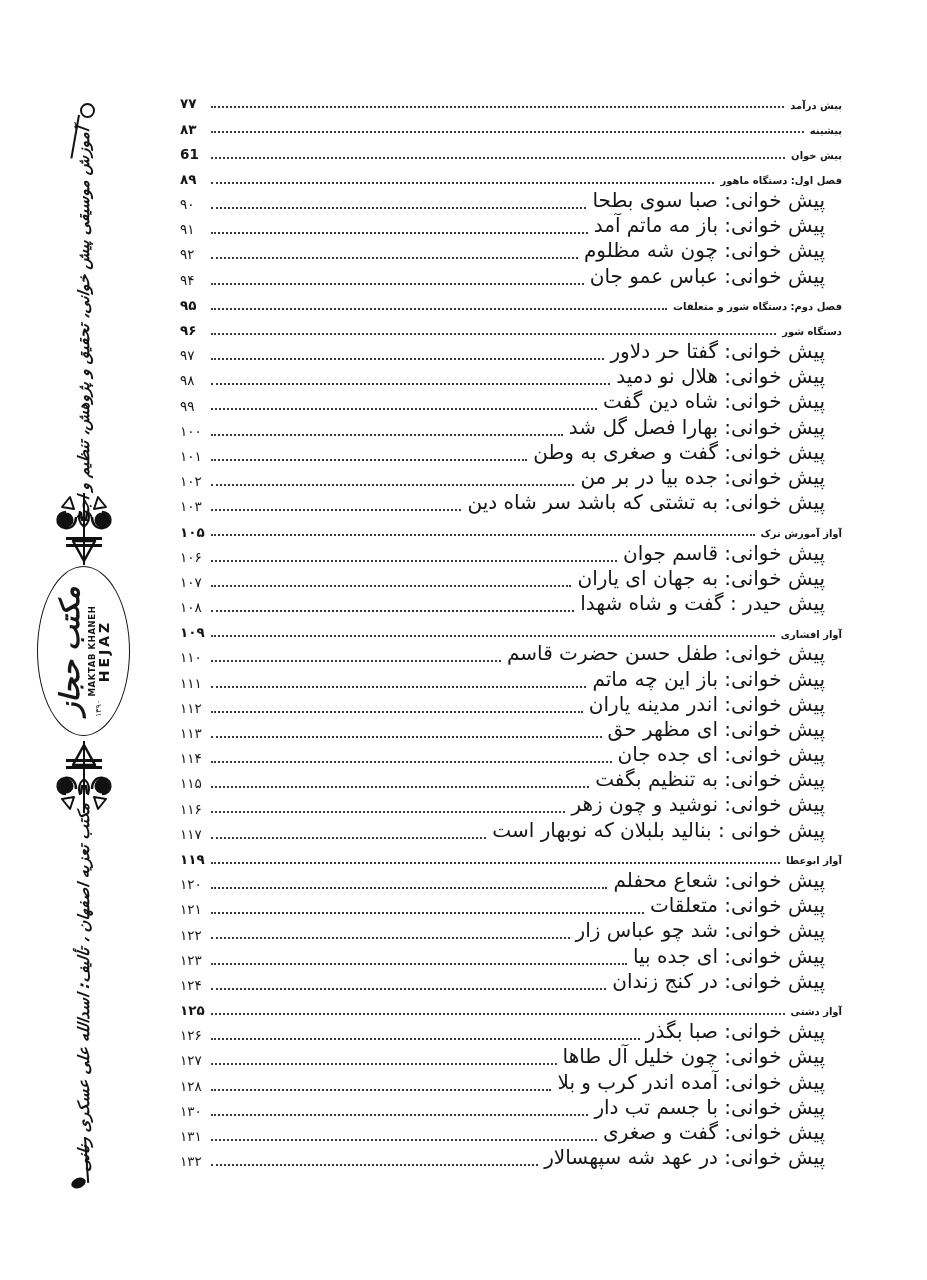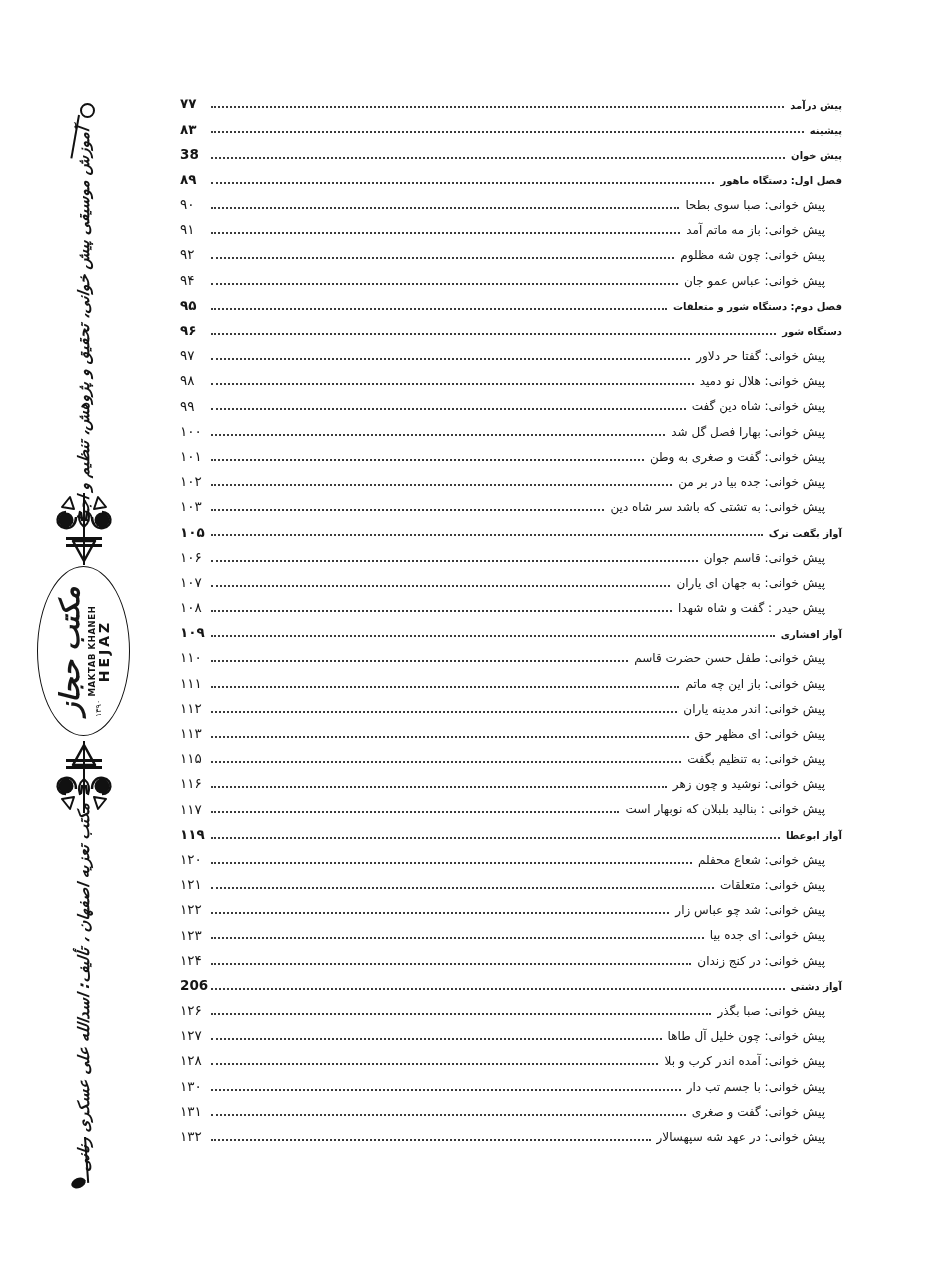--- a/index.html
+++ b/index.html
@@ -13,21 +13,21 @@
   .toc{position:absolute;left:156px;top:87px;width:662px;margin-left:24px;}
   .toc-row{display:flex;align-items:flex-end;height:25.2px;box-sizing:border-box;}
   .toc-row .num{
     min-width:28px;text-align:left;font-size:13.5px;line-height:1.25;
     white-space:nowrap;direction:rtl;
   }
   .toc-row .dots{
     flex:1;border-bottom:2px dotted #3a3a3a;margin:0 6px 4px 3px;height:0;
   }
   .toc-row .title{
-    direction:rtl;white-space:nowrap;font-size:12px;line-height:1.25;
+    direction:rtl;white-space:nowrap;font-size:20px;line-height:1.25;
   }
   .toc-row.level0{font-weight:bold;}
   .toc-row.level0 .title{font-size:10px;}
   .toc-row.level1{padding-right:17px;}
 
   
   .sidebar{position:absolute;left:28px;top:95px;width:112px;height:1115px;}
   .note-circle{
     position:absolute;left:52px;top:8px;width:11px;height:11px;
     border:2px solid #111;border-radius:50%;background:#fff;
@@ -142,21 +142,21 @@
     <span class="title">پیش درآمد</span>
   </div>
 
   <div class="toc-row level0">
     <span class="num">۸۳</span>
     <span class="dots"></span>
     <span class="title">پیشینه</span>
   </div>
 
   <div class="toc-row level0">
-    <span class="num">38</span>
+    <span class="num">61</span>
     <span class="dots"></span>
     <span class="title">پیش خوان</span>
   </div>
 
   <div class="toc-row level0">
     <span class="num">۸۹</span>
     <span class="dots"></span>
     <span class="title">فصل اول: دستگاه ماهور</span>
   </div>
 
@@ -234,21 +234,21 @@
 
   <div class="toc-row level1">
     <span class="num">۱۰۳</span>
     <span class="dots"></span>
     <span class="title">پیش خوانی: به تشتی که باشد سر شاه دین</span>
   </div>
 
   <div class="toc-row level0">
     <span class="num">۱۰۵</span>
     <span class="dots"></span>
-    <span class="title">آواز بگفت ترک</span>
+    <span class="title">آواز آموزش ترک</span>
   </div>
 
   <div class="toc-row level1">
     <span class="num">۱۰۶</span>
     <span class="dots"></span>
     <span class="title">پیش خوانی: قاسم جوان</span>
   </div>
 
   <div class="toc-row level1">
     <span class="num">۱۰۷</span>
@@ -285,20 +285,25 @@
     <span class="dots"></span>
     <span class="title">پیش خوانی: اندر مدینه یاران</span>
   </div>
 
   <div class="toc-row level1">
     <span class="num">۱۱۳</span>
     <span class="dots"></span>
     <span class="title">پیش خوانی: ای مظهر حق</span>
   </div>
 
+  <div class="toc-row level1">
+    <span class="num">۱۱۴</span>
+    <span class="dots"></span>
+    <span class="title">پیش خوانی: ای جده جان</span>
+  </div>
 
   <div class="toc-row level1">
     <span class="num">۱۱۵</span>
     <span class="dots"></span>
     <span class="title">پیش خوانی: به تنظیم بگفت</span>
   </div>
 
   <div class="toc-row level1">
     <span class="num">۱۱۶</span>
     <span class="dots"></span>
@@ -341,21 +346,21 @@
     <span class="title">پیش خوانی: ای جده بیا</span>
   </div>
 
   <div class="toc-row level1">
     <span class="num">۱۲۴</span>
     <span class="dots"></span>
     <span class="title">پیش خوانی: در کنج زندان</span>
   </div>
 
   <div class="toc-row level0">
-    <span class="num">206</span>
+    <span class="num">۱۲۵</span>
     <span class="dots"></span>
     <span class="title">آواز دشتی</span>
   </div>
 
   <div class="toc-row level1">
     <span class="num">۱۲۶</span>
     <span class="dots"></span>
     <span class="title">پیش خوانی: صبا بگذر</span>
   </div>
 

